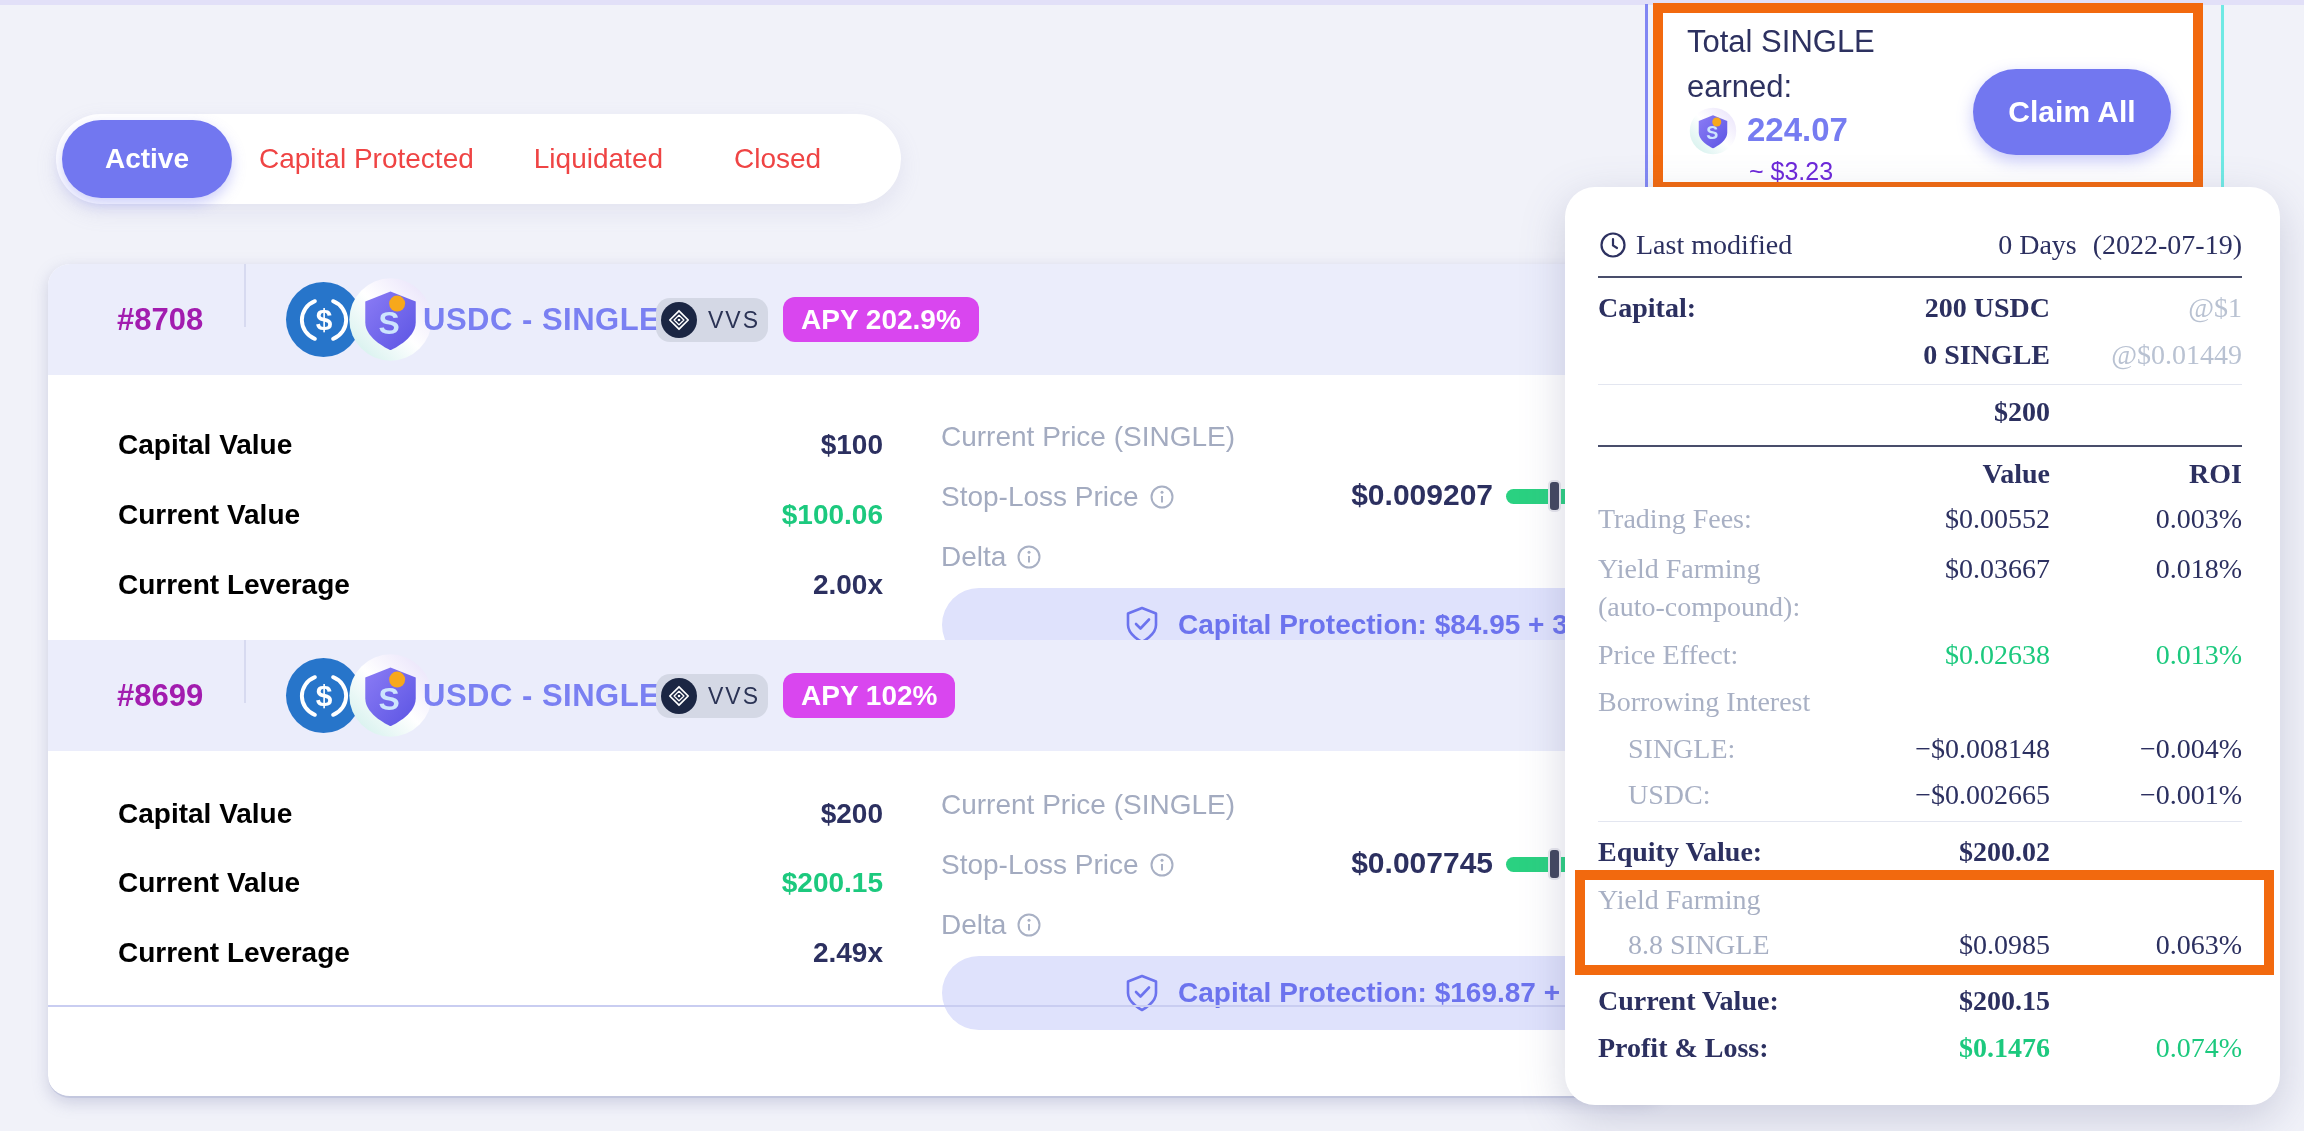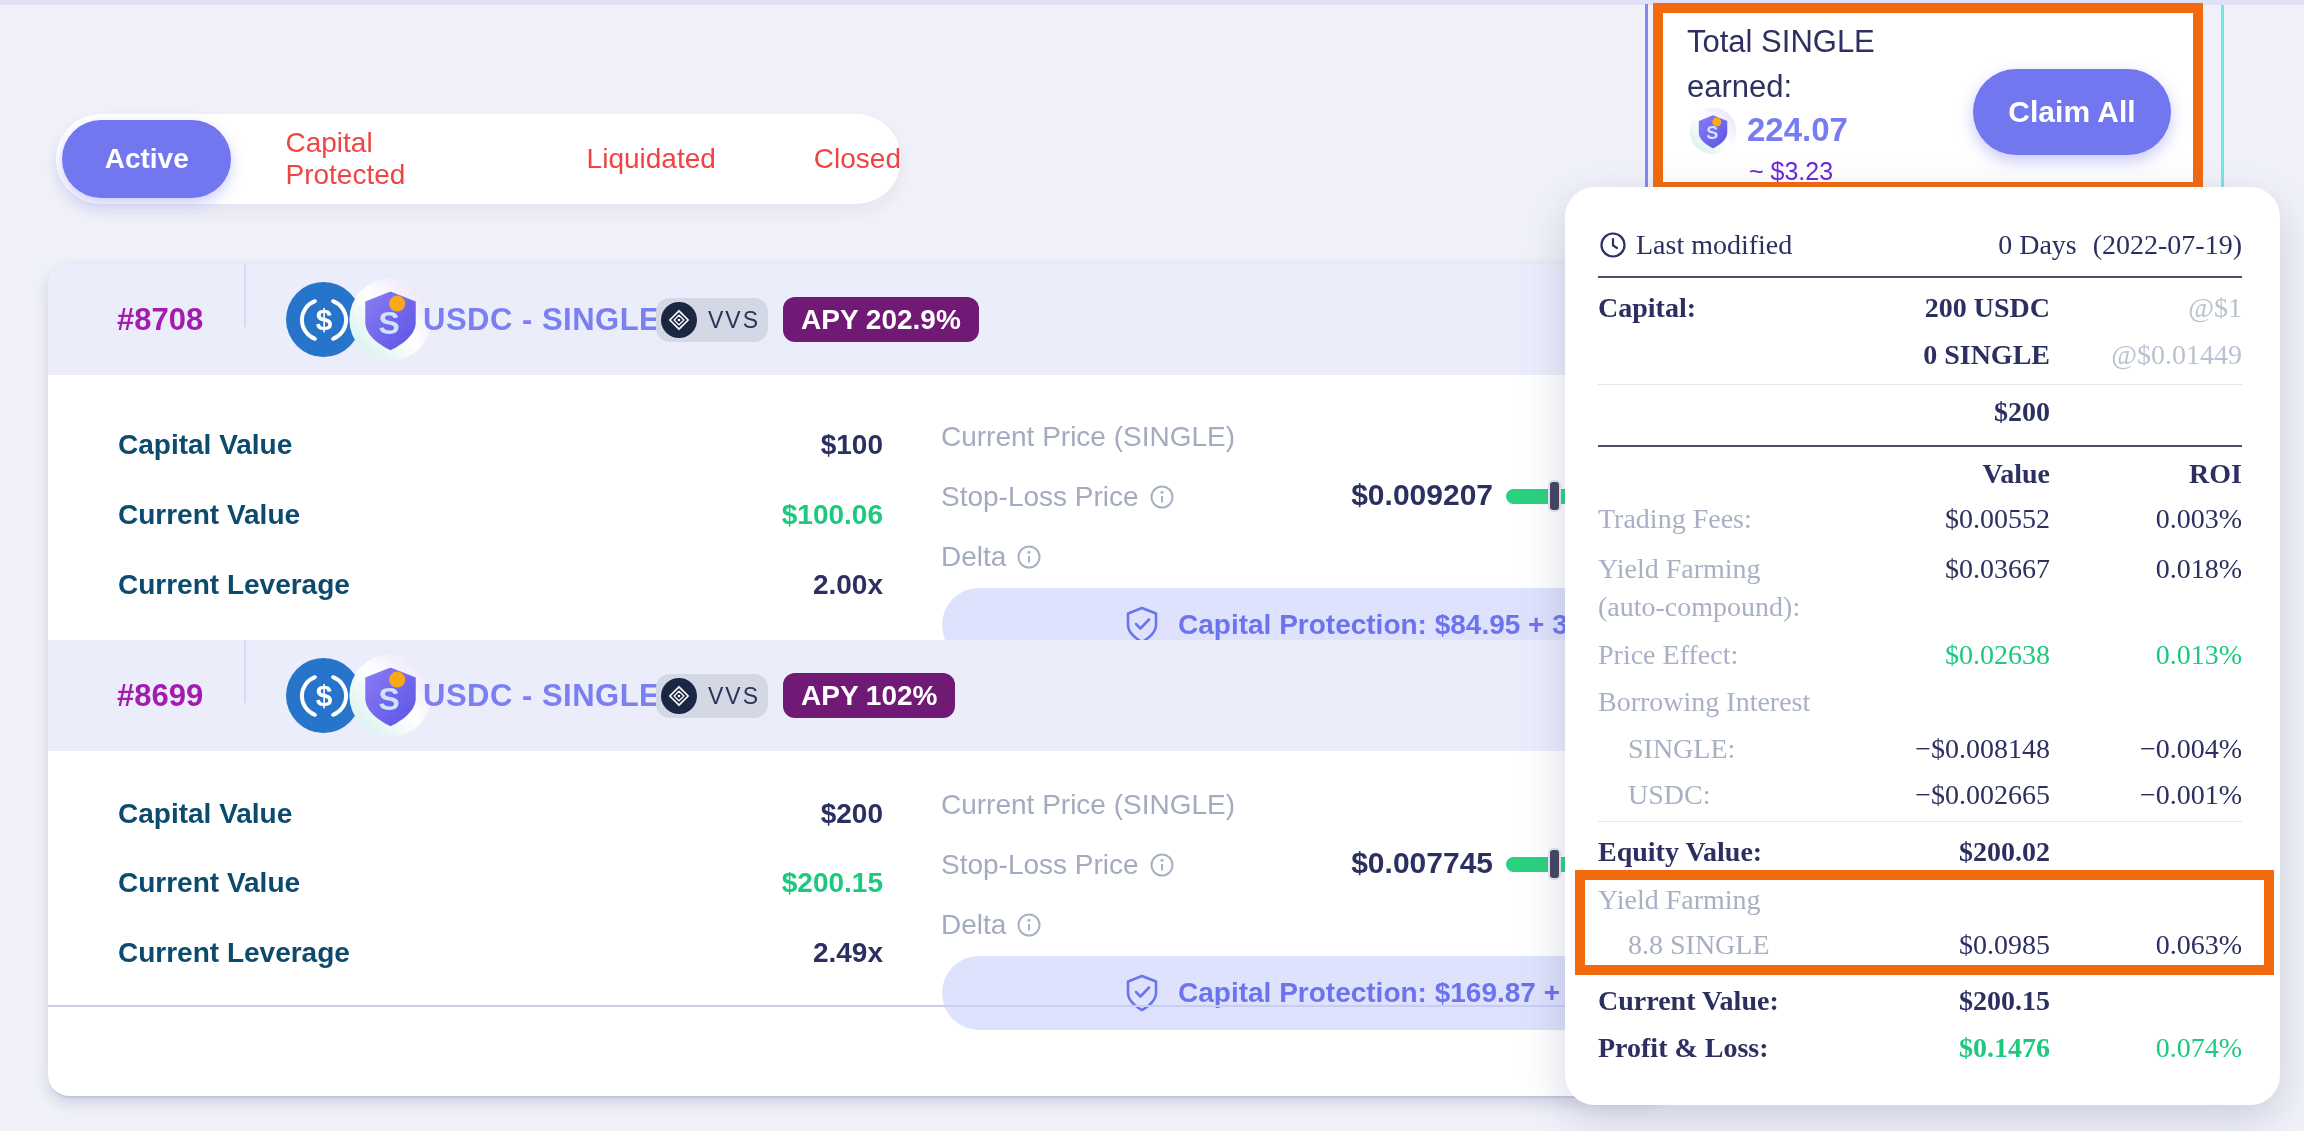--- a/index.html
+++ b/index.html
@@ -15,21 +15,20 @@
 
   
   .top-line { left:0; top:0; width:2304px; height:5px; background:#e2e0f8; }
 
   
   .tabbar {
     left:56px; top:114px; width:845px; height:90px;
     background:#fff; border-radius:45px;
     display:flex; align-items:center; padding-left:6px;
     box-shadow:0 8px 22px rgba(140,145,190,.14);
-    gap:27px;
   }
   .tab-active {
     width:170px; height:78px; border-radius:39px; background:#7277f0;
     color:#fff; font-weight:bold; font-size:28px;
     display:flex; align-items:center; justify-content:center;
     box-shadow:0 6px 14px rgba(114,119,240,.35);
   }
   .tab { color:#ef4444; font-size:28px; font-weight:500; cursor:default; }
   .tab.t1 { margin-left:27px; }
   .tab.t2 { margin-left:60px; }
@@ -50,27 +49,27 @@
   .coin-usdc { left:238px; width:75px; height:75px; border-radius:50%;
                background:#2775ca; display:flex; align-items:center; justify-content:center; }
   .coin-single { left:300px; width:85px; height:85px; }
   .pair-label { left:375px; height:111px; display:flex; align-items:center;
                 font-size:31px; font-weight:bold; color:#7a80f2; letter-spacing:.5px; }
   .vvs-badge { left:608px; width:112px; height:44px; border-radius:14px; background:#d4d8e5;
                display:flex; align-items:center; padding-left:5px; }
   .vvs-circle { width:36px; height:36px; border-radius:50%; background:#1b2643;
                 display:flex; align-items:center; justify-content:center; }
   .vvs-text { margin-left:11px; font-size:23px; color:#2b3355; letter-spacing:2px; }
-  .apy-badge { left:735px; height:45px; border-radius:12px; background:#701a75;
+  .apy-badge { left:735px; height:45px; border-radius:12px; background:#d946ef;
                color:#fff; font-weight:bold; font-size:28px;
                display:flex; align-items:center; padding:0 18px; }
 
   .srow { left:70px; width:765px; height:40px; display:flex;
           justify-content:space-between; align-items:center; }
-  .slabel { font-size:28px; font-weight:bold; color:#0c4a6e; }
+  .slabel { font-size:28px; font-weight:bold; color:#000000; }
   .sval { font-size:28px; font-weight:bold; color:#2c3060; }
   .sval.green, .green { color:#1cc97e; }
 
   .rlabel-row { left:893px; height:40px; display:flex; align-items:center;
                 font-size:28px; color:#a3abc0; }
   .rlabel-row svg { margin-left:10px; }
   .price-val { width:245px; text-align:right; font-size:30px; font-weight:600;
                color:#2c3060; height:40px; line-height:40px; }
   .slider { left:1458px; width:150px; height:15px; border-radius:8px; background:#2ad181; }
   .slider-handle { position:absolute; left:42px; top:-9px; width:13px; height:32px;

